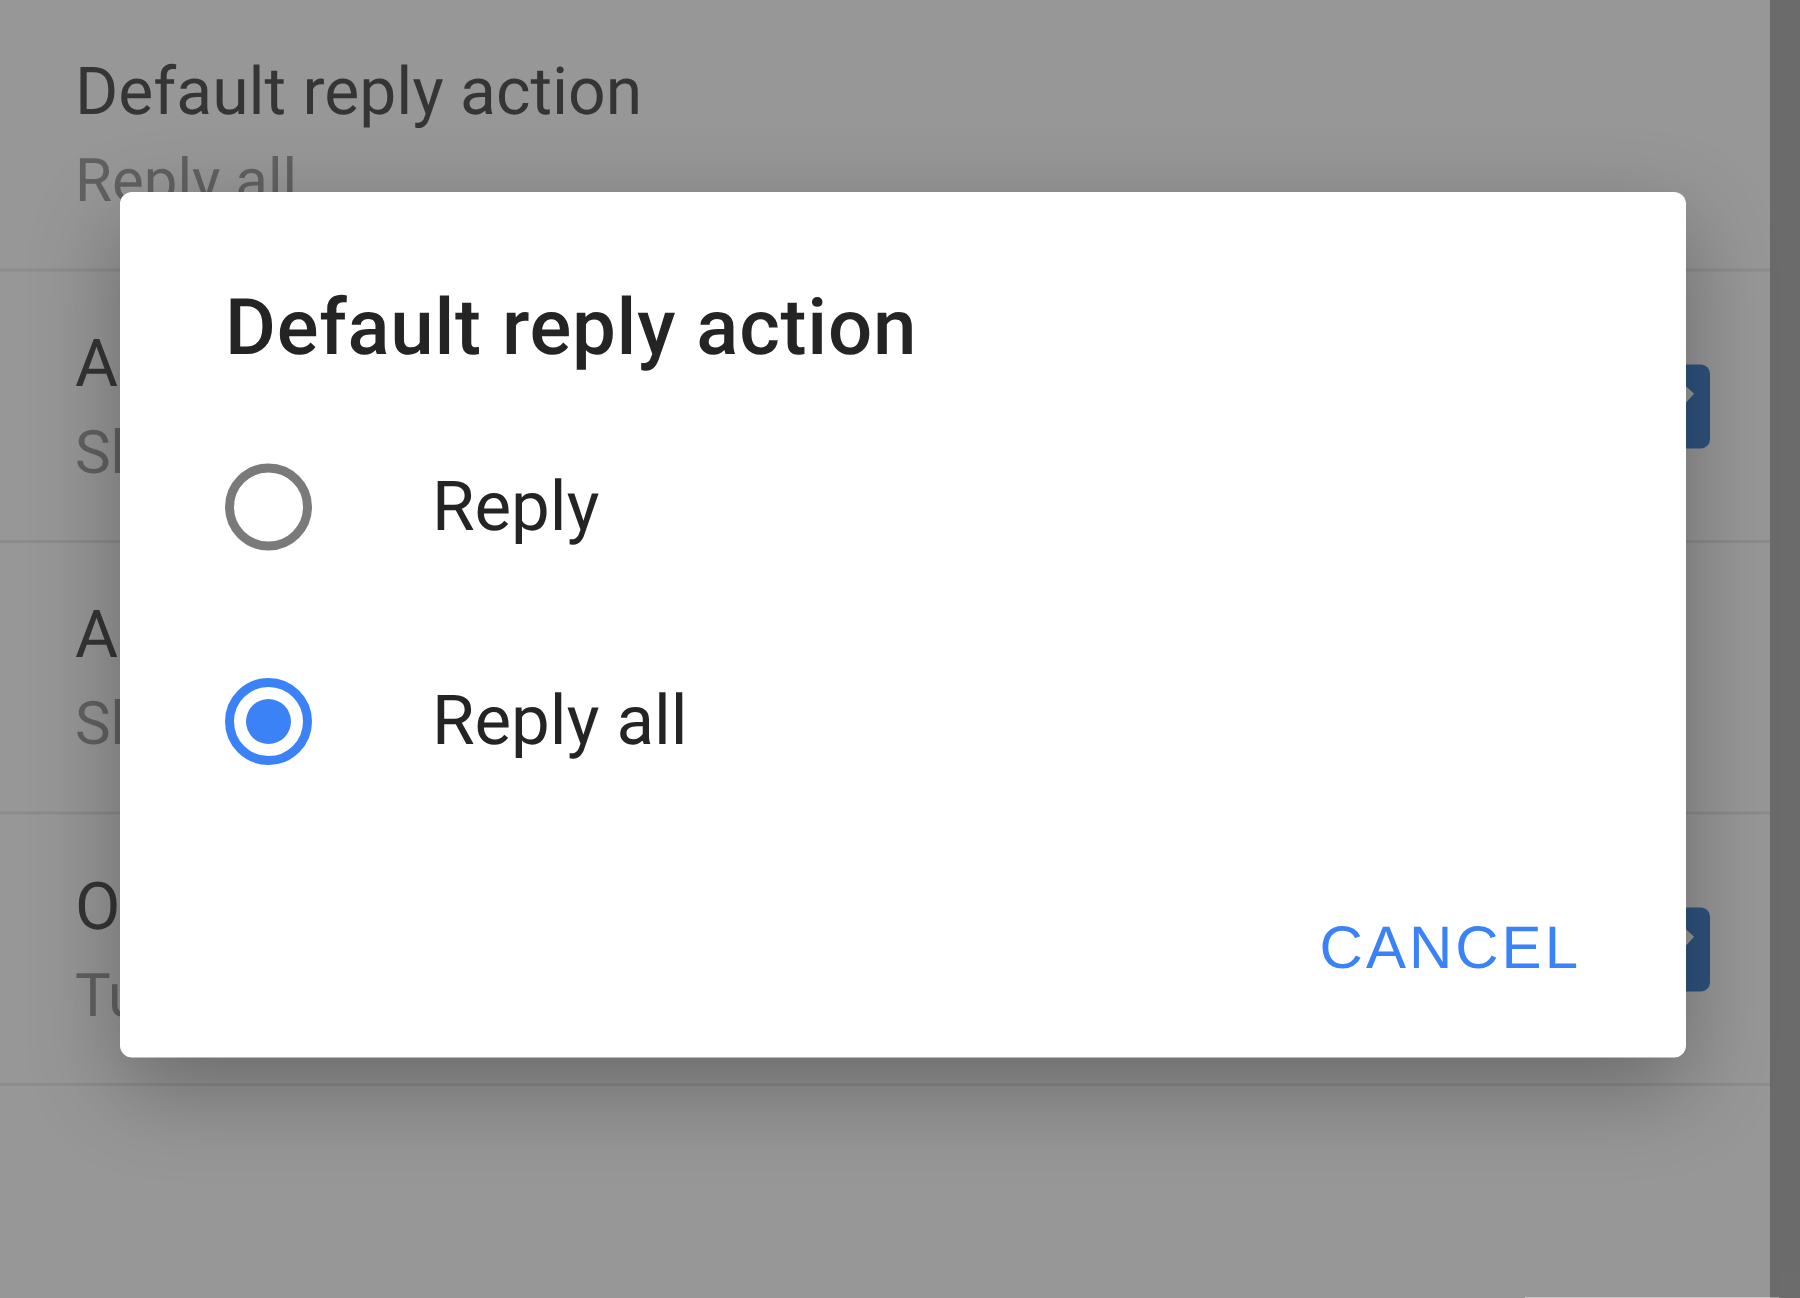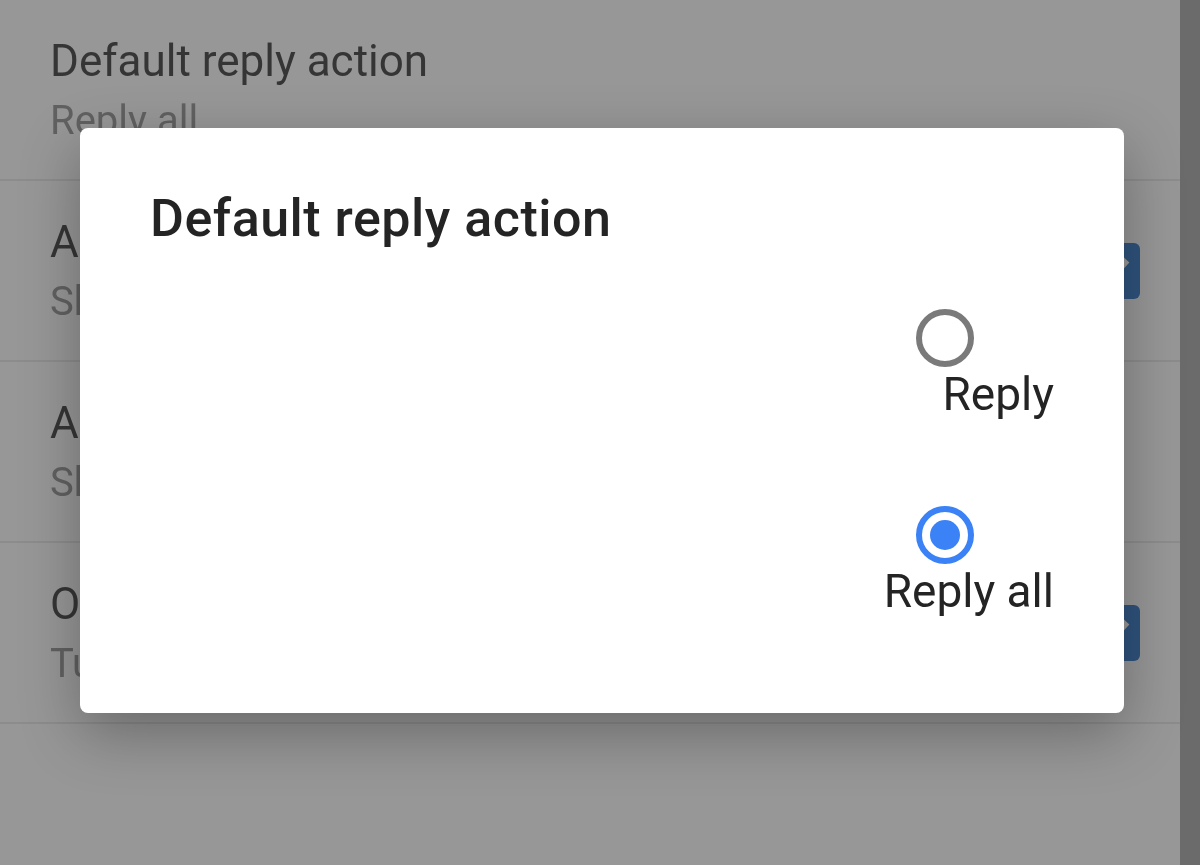--- a/index.html
+++ b/index.html
@@ -97,25 +97,24 @@
       font-size: 52px;
       font-weight: 500;
       color: #242424;
       padding: 0 70px;
       margin-bottom: 60px;
       letter-spacing: 0.5px;
     }
     
     .radio-option {
       display: flex;
-      align-items: flex-end;
+      align-items: center;
       padding: 0 70px;
       margin-bottom: 85px;
       cursor: pointer;
-      flex-direction: column;
     }
     
     .radio-option:last-of-type {
       margin-bottom: 60px;
     }
     
     .radio-circle {
       width: 58px;
       height: 58px;
       border-radius: 50%;
@@ -227,13 +226,16 @@
     <div class="radio-label">Reply</div>
   </div>
 
   <div class="radio-option">
     <div class="radio-circle radio-checked">
       <div class="radio-inner"></div>
     </div>
     <div class="radio-label">Reply all</div>
   </div>
 
+  <div class="dialog-actions">
+    <button class="cancel-button">CANCEL</button>
+  </div>
 </div>
 
 </body></html>

